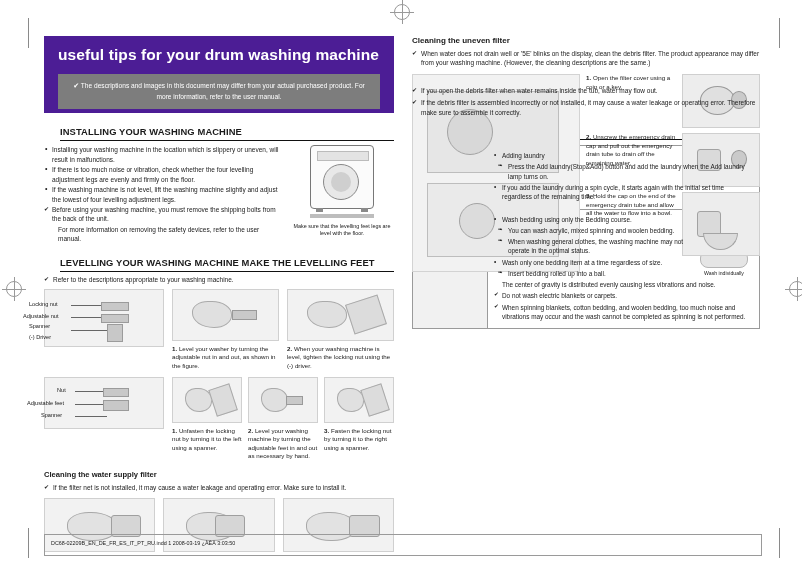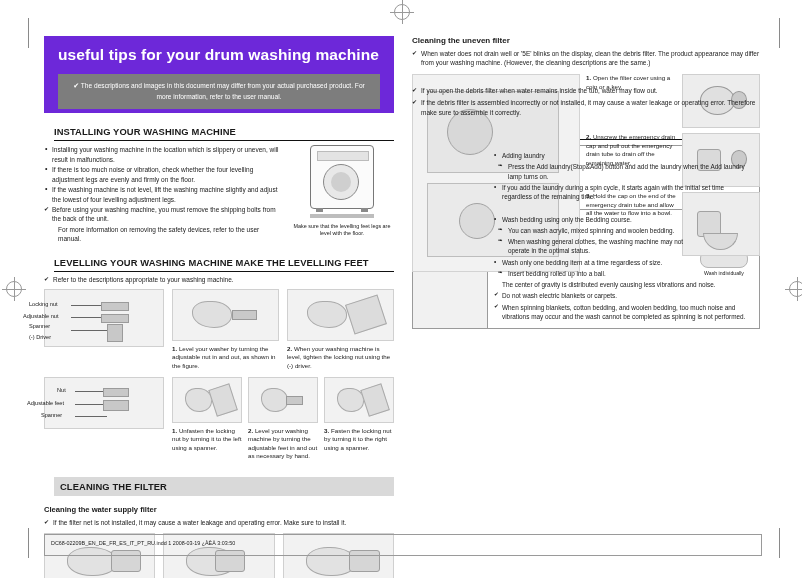--- a/index.html
+++ b/index.html
@@ -27,30 +27,30 @@
   .vline.l{left:28px;top:18px;height:30px;}
   .vline.l2{left:28px;top:528px;height:30px;}
   .vline.r{left:779px;top:18px;height:30px;}
   .vline.r2{left:779px;top:528px;height:30px;}
 
   
   .colL{position:absolute;left:44px;top:36px;width:350px;}
   .colR{position:absolute;left:412px;top:36px;width:348px;}
 
   
-  .banner{background:#6d28d9;color:#fff;padding:10px 14px 4px 14px;}
+  .banner{background:#4c1d95;color:#fff;padding:10px 14px 4px 14px;}
   .banner h1{margin:0;font-size:15.5px;font-weight:bold;letter-spacing:.1px;}
   .banner .note{
     margin-top:10px;background:#7d7d7d;color:#fff;font-size:6.6px;
     padding:7px 10px 8px 10px;text-align:center;line-height:1.5;
   }
   .banner .note .chk{font-size:7px;}
 
   h2.sec{
-    font-size:9.4px;font-weight:bold;margin:13px 0 3px 10px;letter-spacing:.1px;
+    font-size:9.4px;font-weight:bold;margin:13px 0 3px 16px;letter-spacing:.1px;
     border-bottom:1px solid #111;padding-bottom:3px;
   }
   h2.sec.gray{background:#d9d9d9;border-bottom:none;padding:4px 6px;margin-top:16px;}
   h3.sub{font-size:7.6px;font-weight:bold;margin:9px 0 4px 0;}
 
   ul.b{margin:4px 0 0 0;padding:0;list-style:none;}
   ul.b li{
     font-size:6.5px;line-height:1.45;padding-left:8px;position:relative;margin-bottom:1px;
   }
   ul.b li:before{content:"•";position:absolute;left:1px;top:-1px;font-size:7px;}
@@ -260,21 +260,20 @@
             <span class="wr"></span>
           </div>
           <div class="fcap">
             <span class="capnum">3.</span>
             <span>Fasten the locking nut by turning it to the right using a spanner.</span>
           </div>
         </div>
       </div>
     </div>
 
-    <h2 class="sec gray">CLEANING THE FILTER</h2>
     <h3 class="sub">Cleaning the water supply filter</h3>
     <div class="chkline">If the filter net is not installed, it may cause a water leakage and operating error. Make sure to install it.</div>
 
     <div class="filterrow">
       <div class="filtercell">
         <div class="fimg">
           <span class="hand2"></span>
           <span class="tube"></span>
         </div>
 

